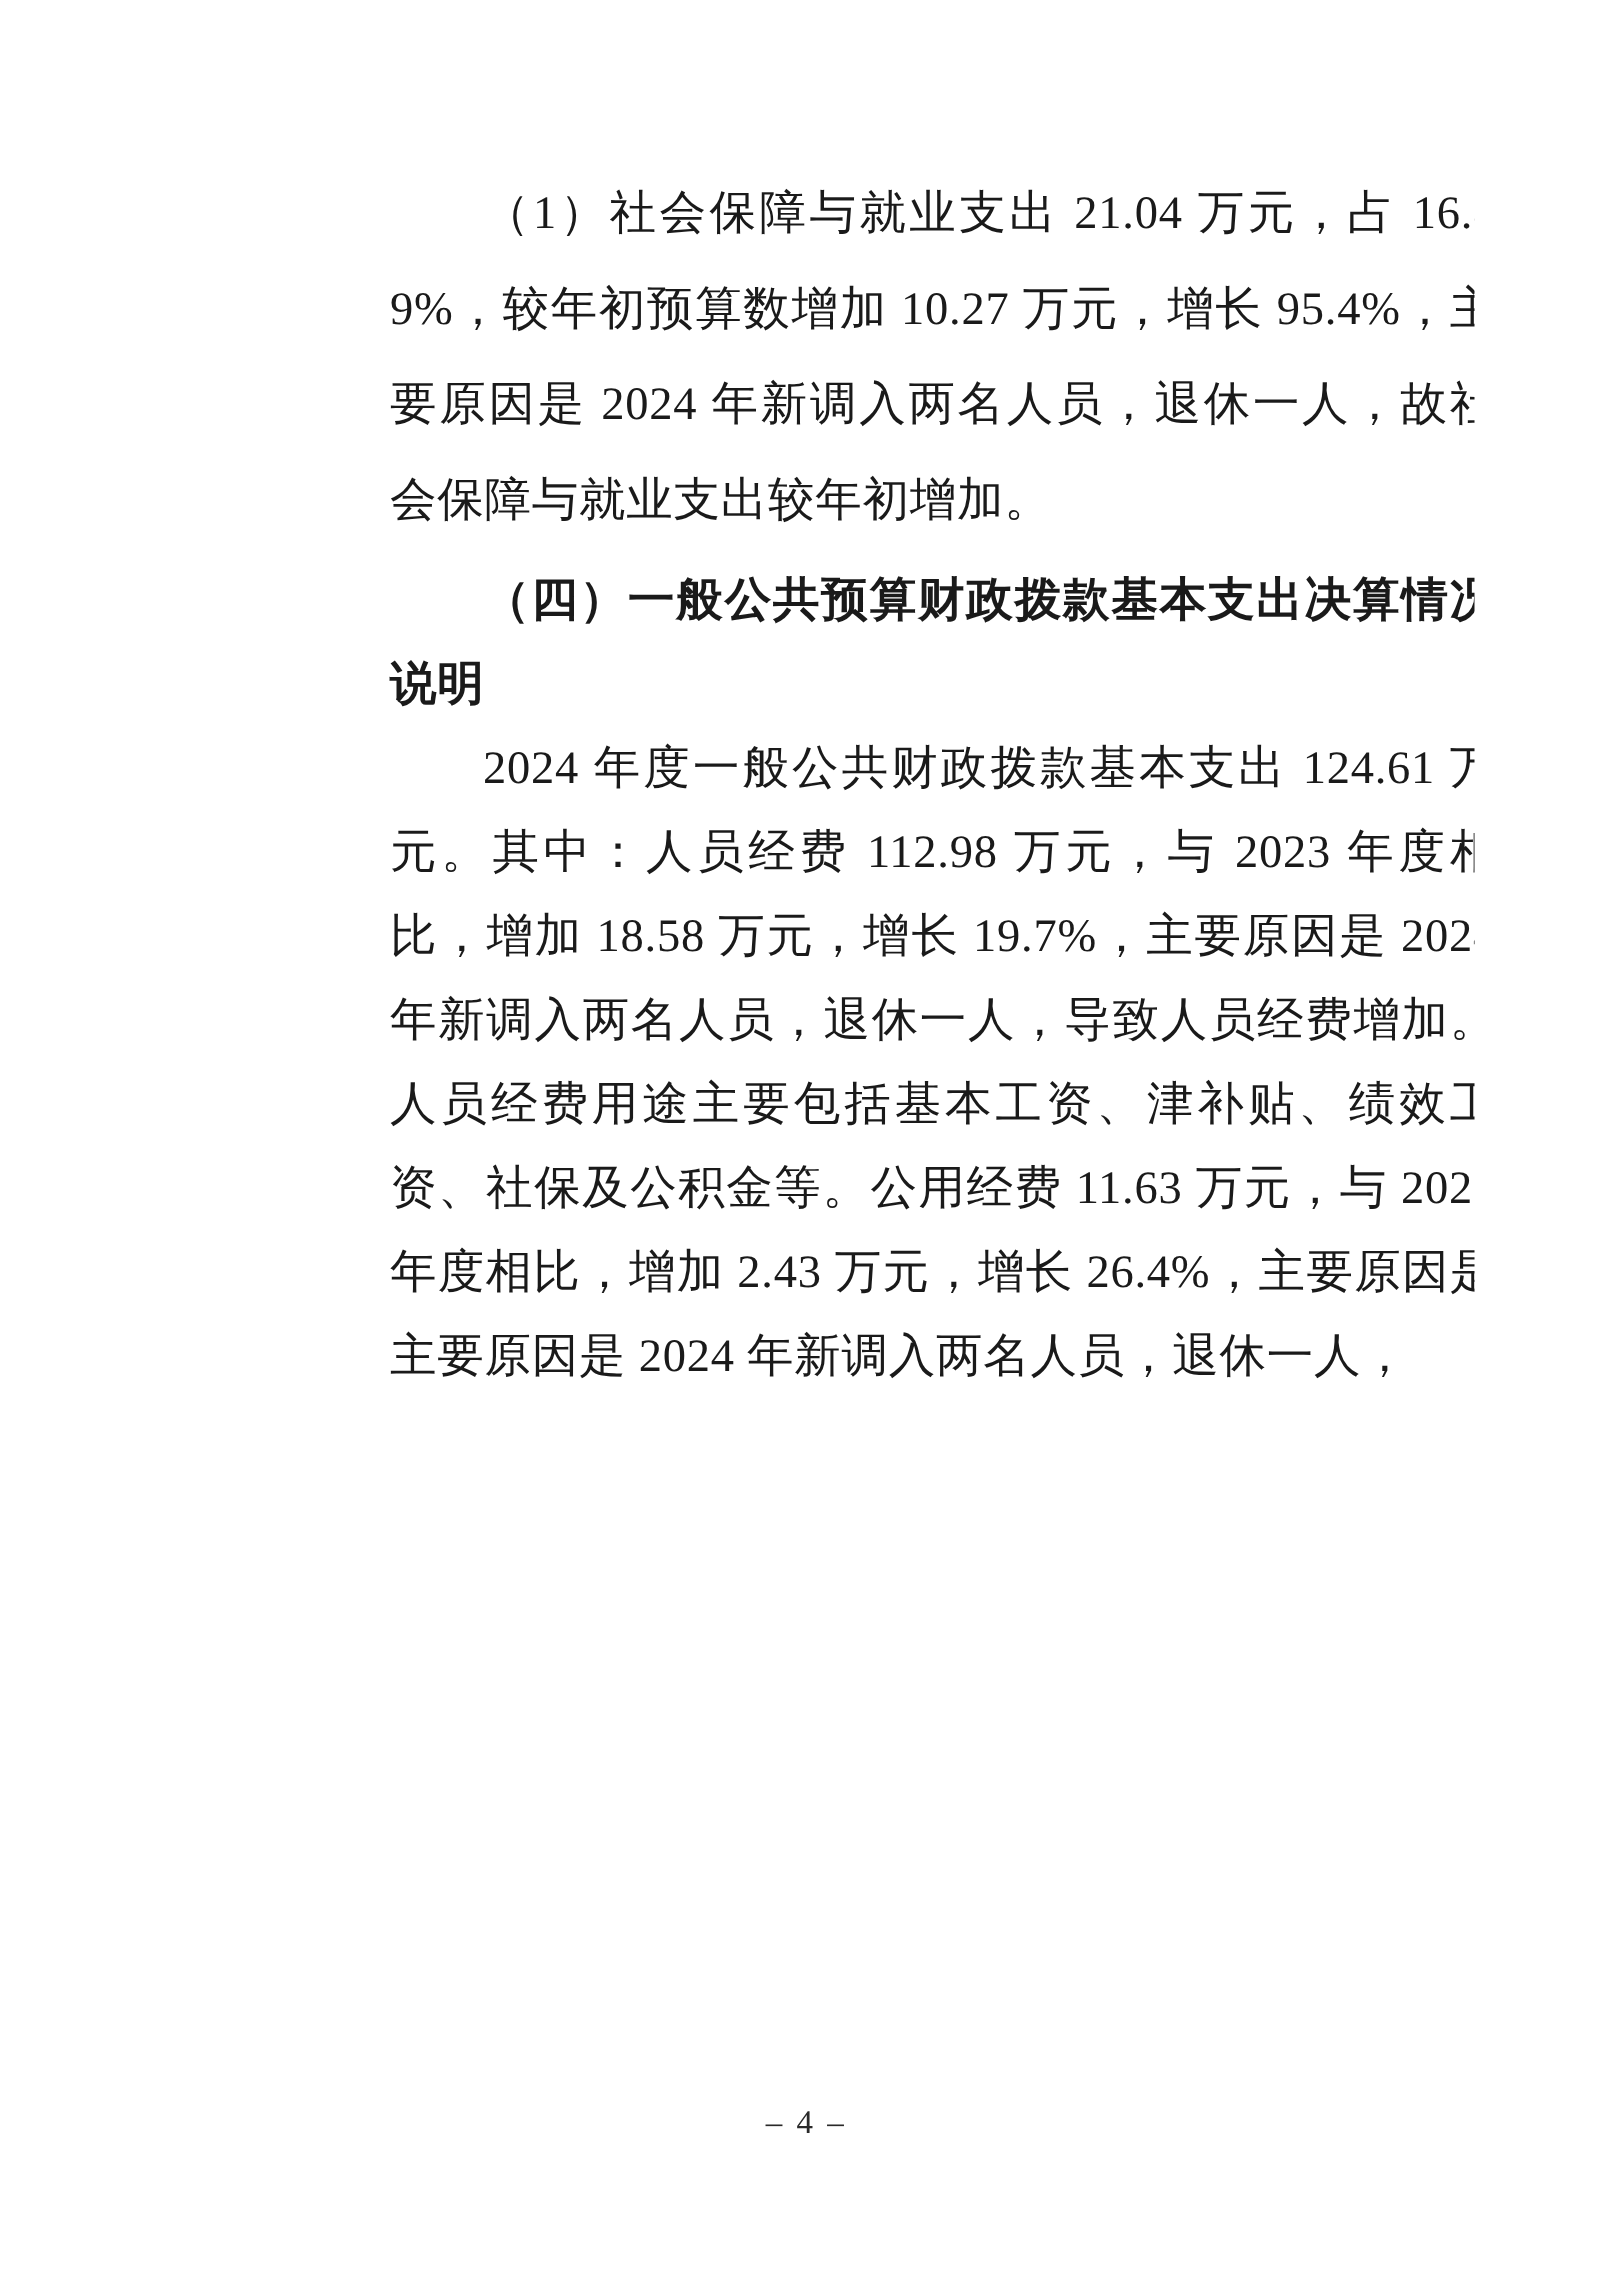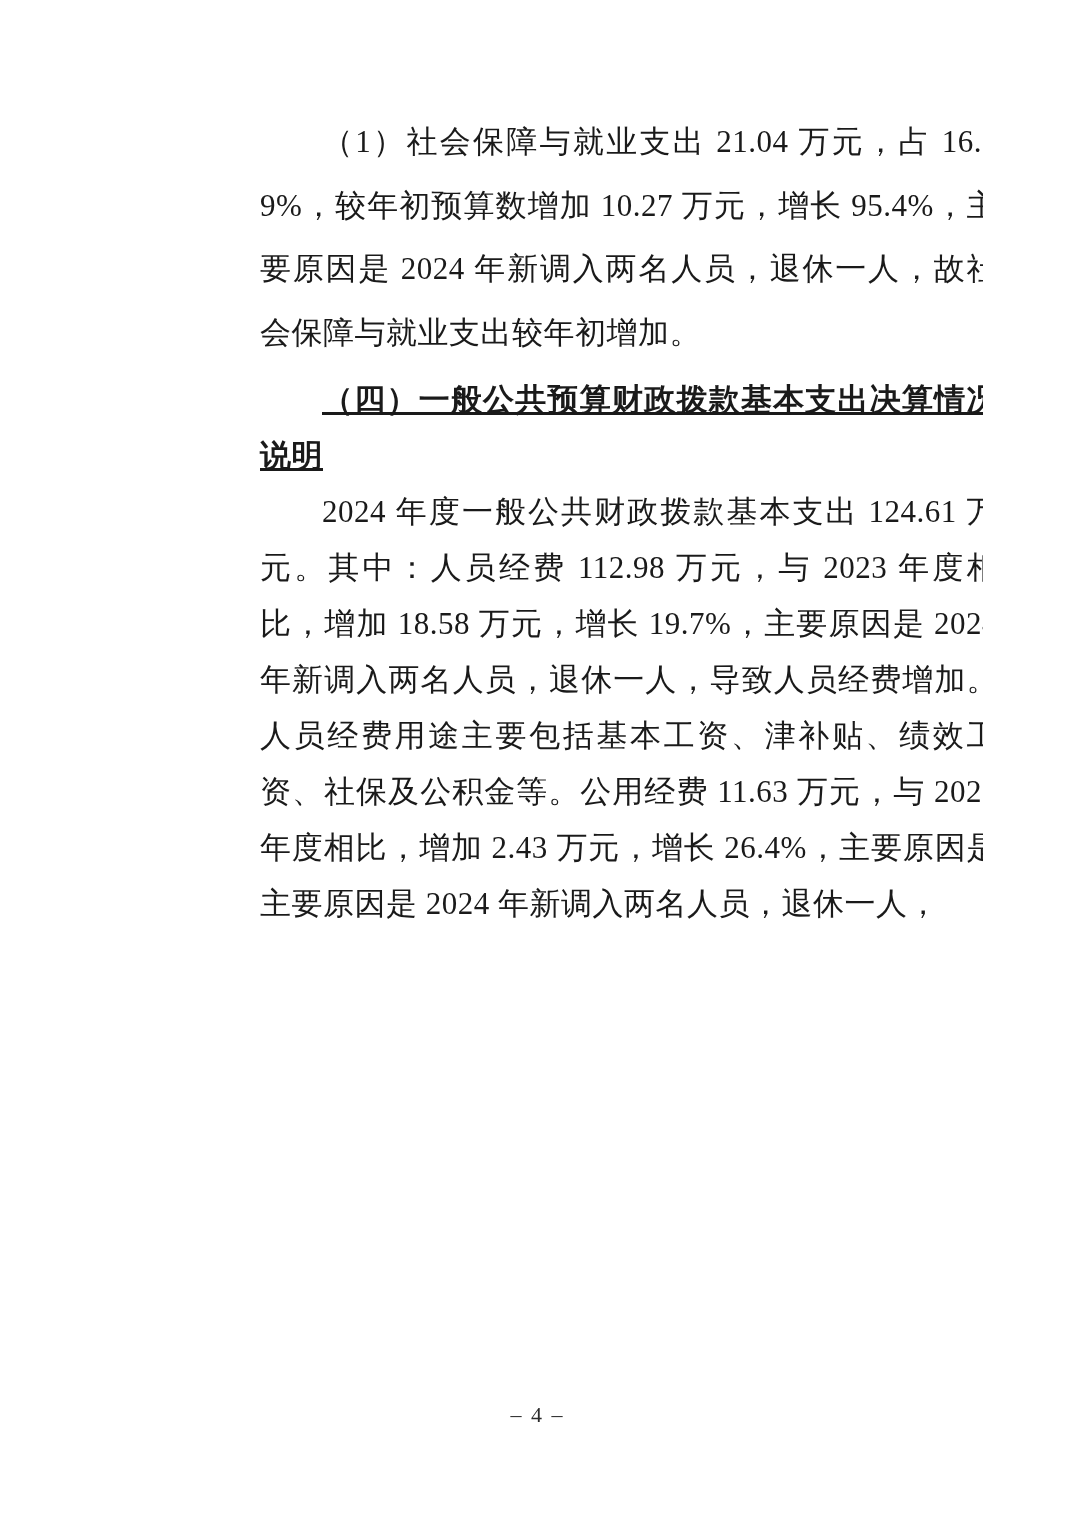--- a/index.html
+++ b/index.html
@@ -32,21 +32,20 @@
     text-indent: 2em;
     word-break: break-all;
     letter-spacing: 0.5px;
   }
   .lh-wide { line-height: 63.5px; }
   .lh-tight { line-height: 56px; }
   .para-4 { margin-top: 18px; }
   .section-heading {
     font-weight: bold;
     margin-top: 8px !important;
-    text-decoration: underline;
   }
   .para-5 { margin-top: 4px; }
   .page-footer {
     position: absolute;
     top: 1400px;
     left: 0;
     width: 100%;
     text-align: center;
     font-size: 22px;
     line-height: 30px;

